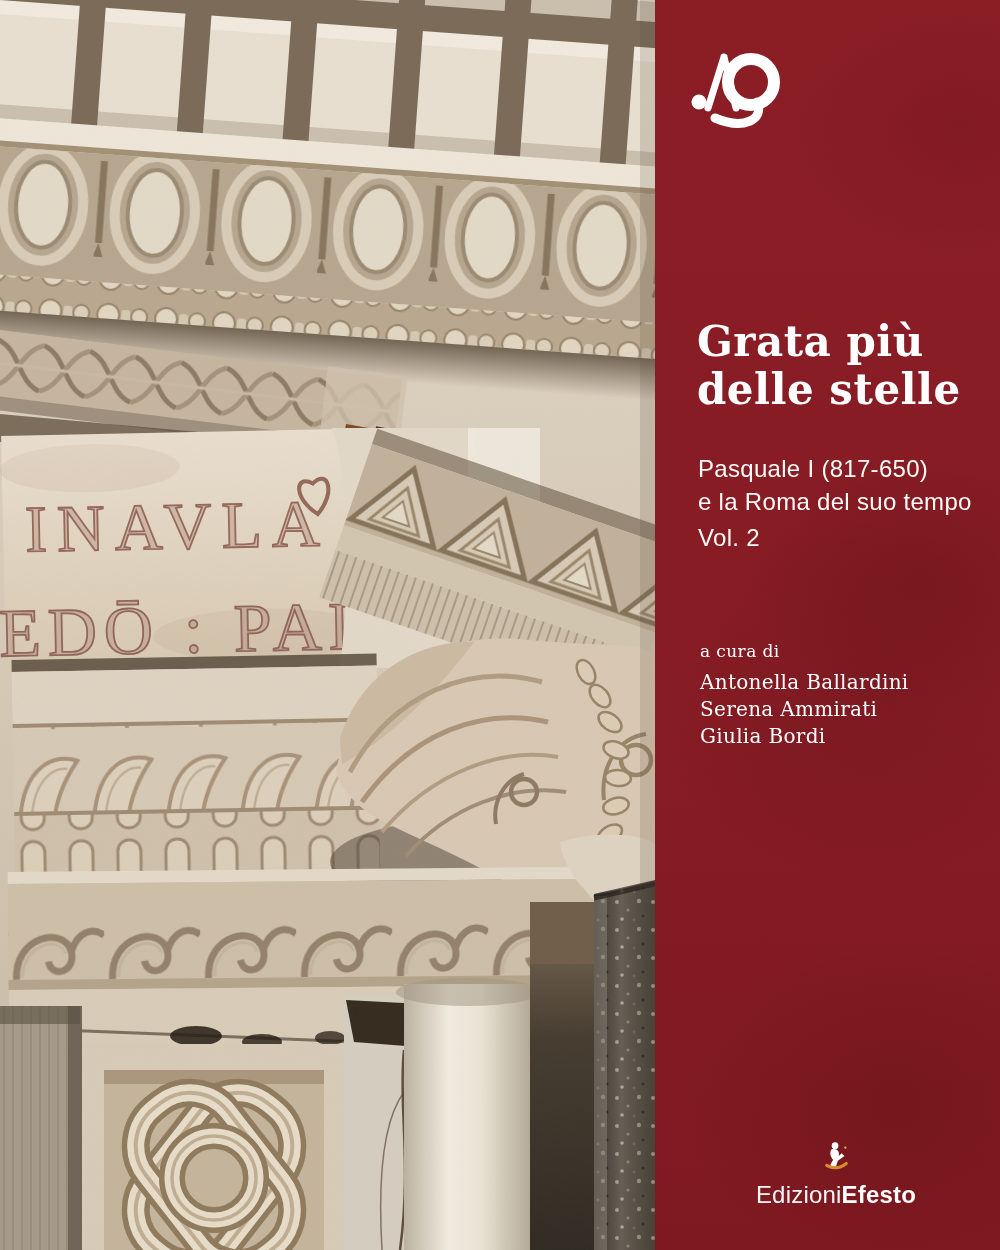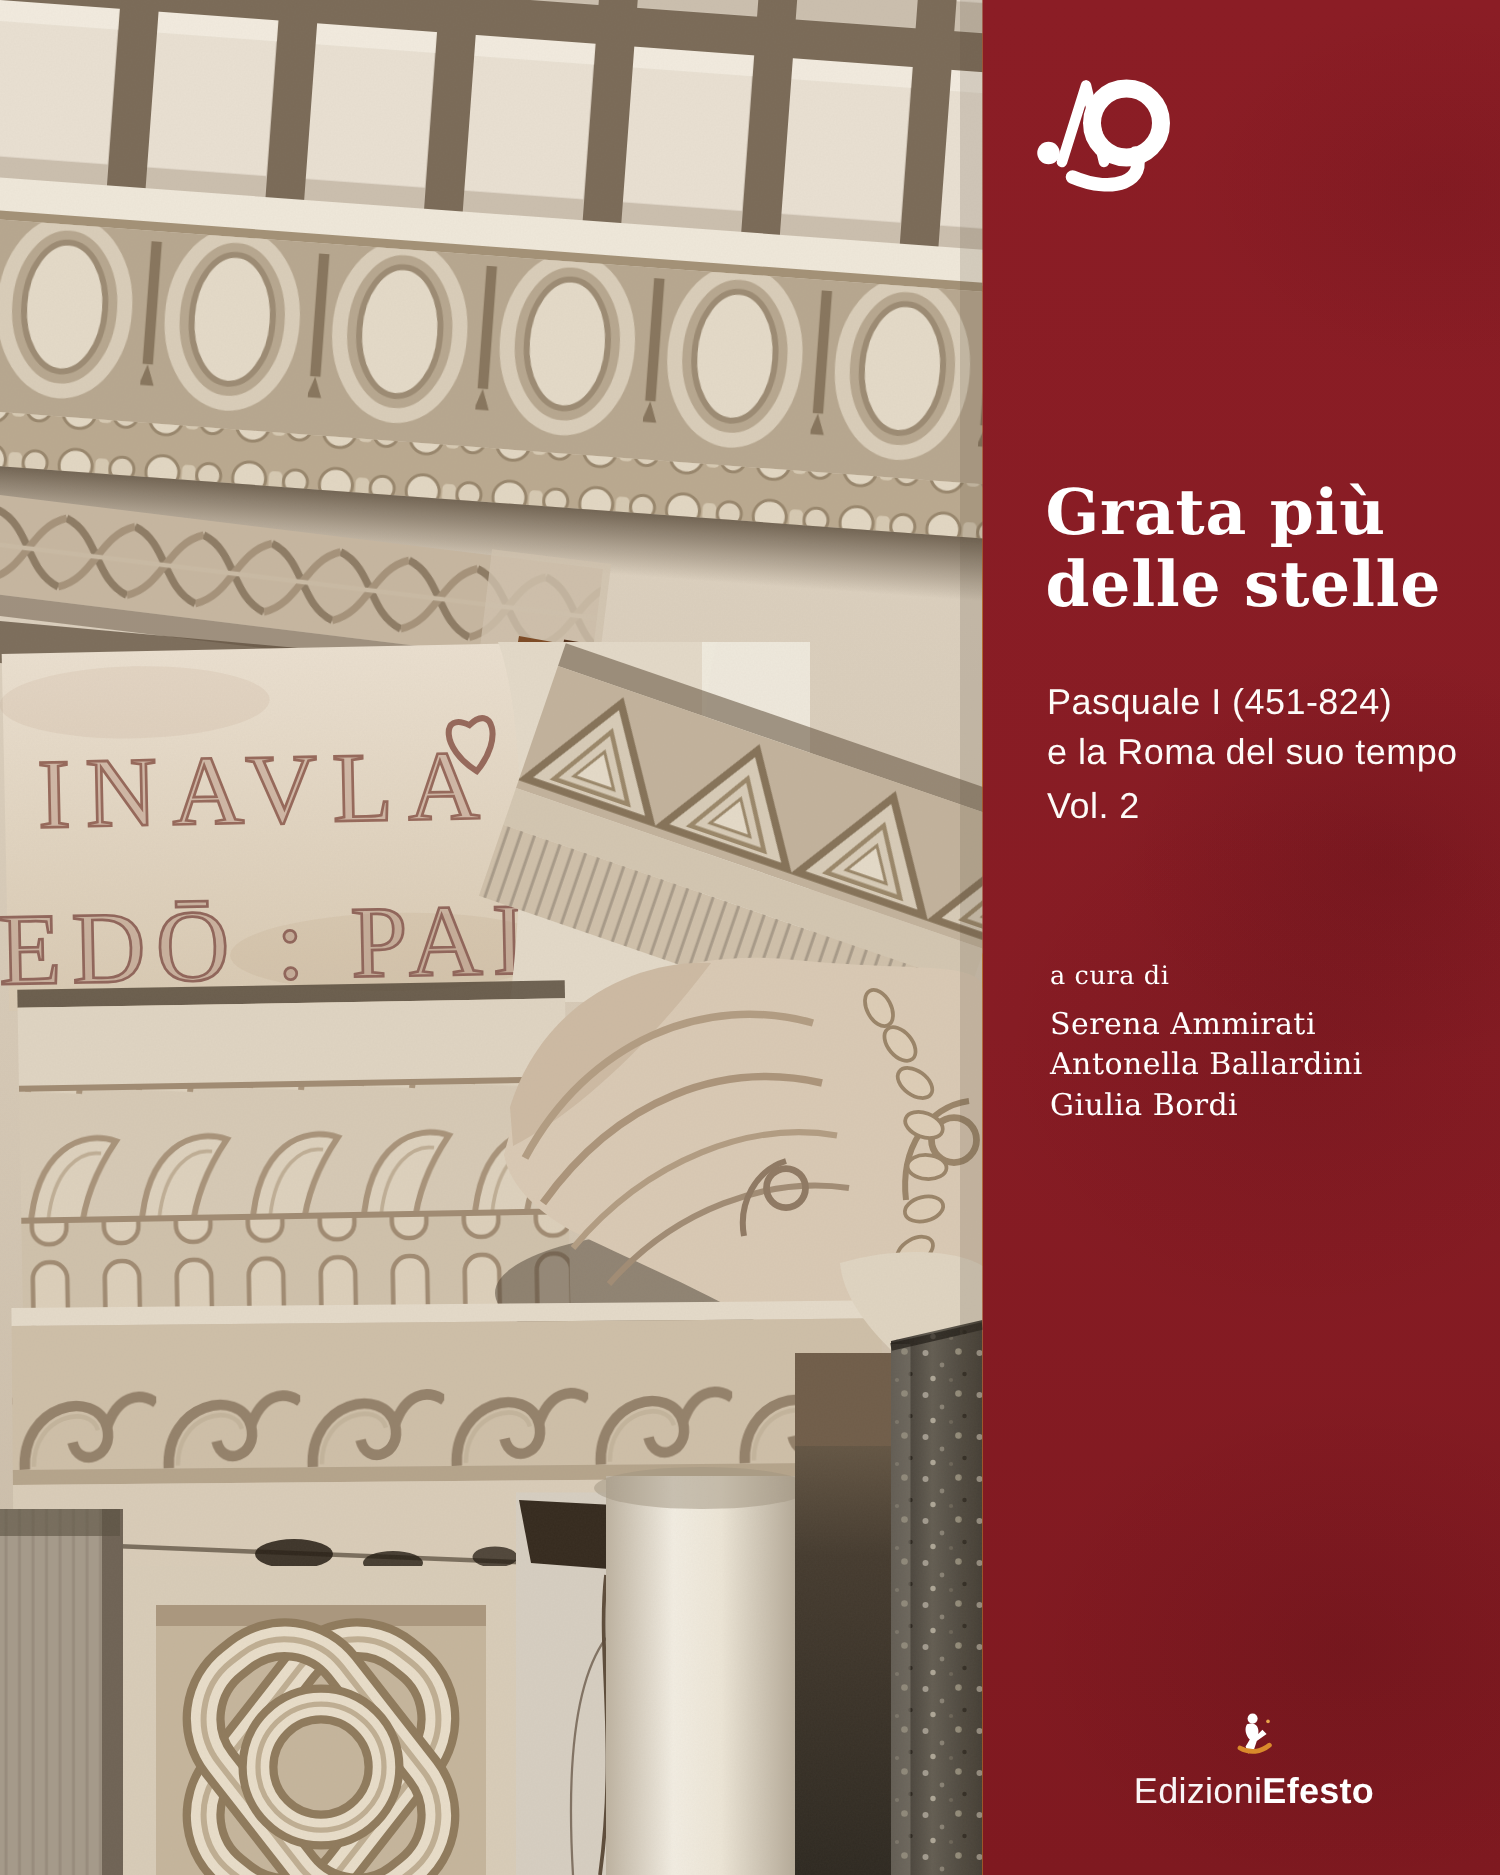--- a/index.html
+++ b/index.html
@@ -292,28 +292,28 @@
 
     <svg class="aq-logo" role="img" viewBox="0 0 90 92" width="90" height="92" fill="none" aria-label="AQ">
       <circle cx="8" cy="56" r="7.5" fill="#fff"></circle>
       <path d="M33,11 L17,62 M33,11 L45,62" stroke="#fff" stroke-width="7" stroke-linecap="round"></path>
       <circle cx="60" cy="36" r="23" stroke="#fff" stroke-width="12"></circle>
       <path d="M66,56 C74,74 52,84 24,72" stroke="#fff" stroke-width="9" stroke-linecap="round"></path>
     </svg>
 
     <div class="title">Grata più
 delle stelle</div>
-    <div class="subtitle">Pasquale I (451-824)
+    <div class="subtitle">Pasquale I (817-650)
 e la Roma del suo tempo</div>
     <div class="vol">Vol. 2</div>
 
     <div class="curator">a cura di</div>
     <div class="editors">
+      <div>Antonella Ballardini</div>
       <div>Serena Ammirati</div>
-      <div>Antonella Ballardini</div>
       <div>Giulia Bordi</div>
     </div>
 
     <div class="publisher">
       <svg class="mark" viewBox="0 0 30 34" width="28" height="32">
         <circle cx="14" cy="6" r="3.6" fill="#fff"></circle>
         <path d="M10,10 C16,8 19,12 18,17 L21,14 L24,17 L17,22 L15,28 L11,31 L9,26 L12,21 C9,18 8,13 10,10 Z" fill="#fff"></path>
         <path d="M5,27 C12,31 20,30 26,25" stroke="#d98a2b" stroke-width="3.4" fill="none" stroke-linecap="round"></path>
         <circle cx="25" cy="8" r="1.3" fill="#e8a54b"></circle>
       </svg>

